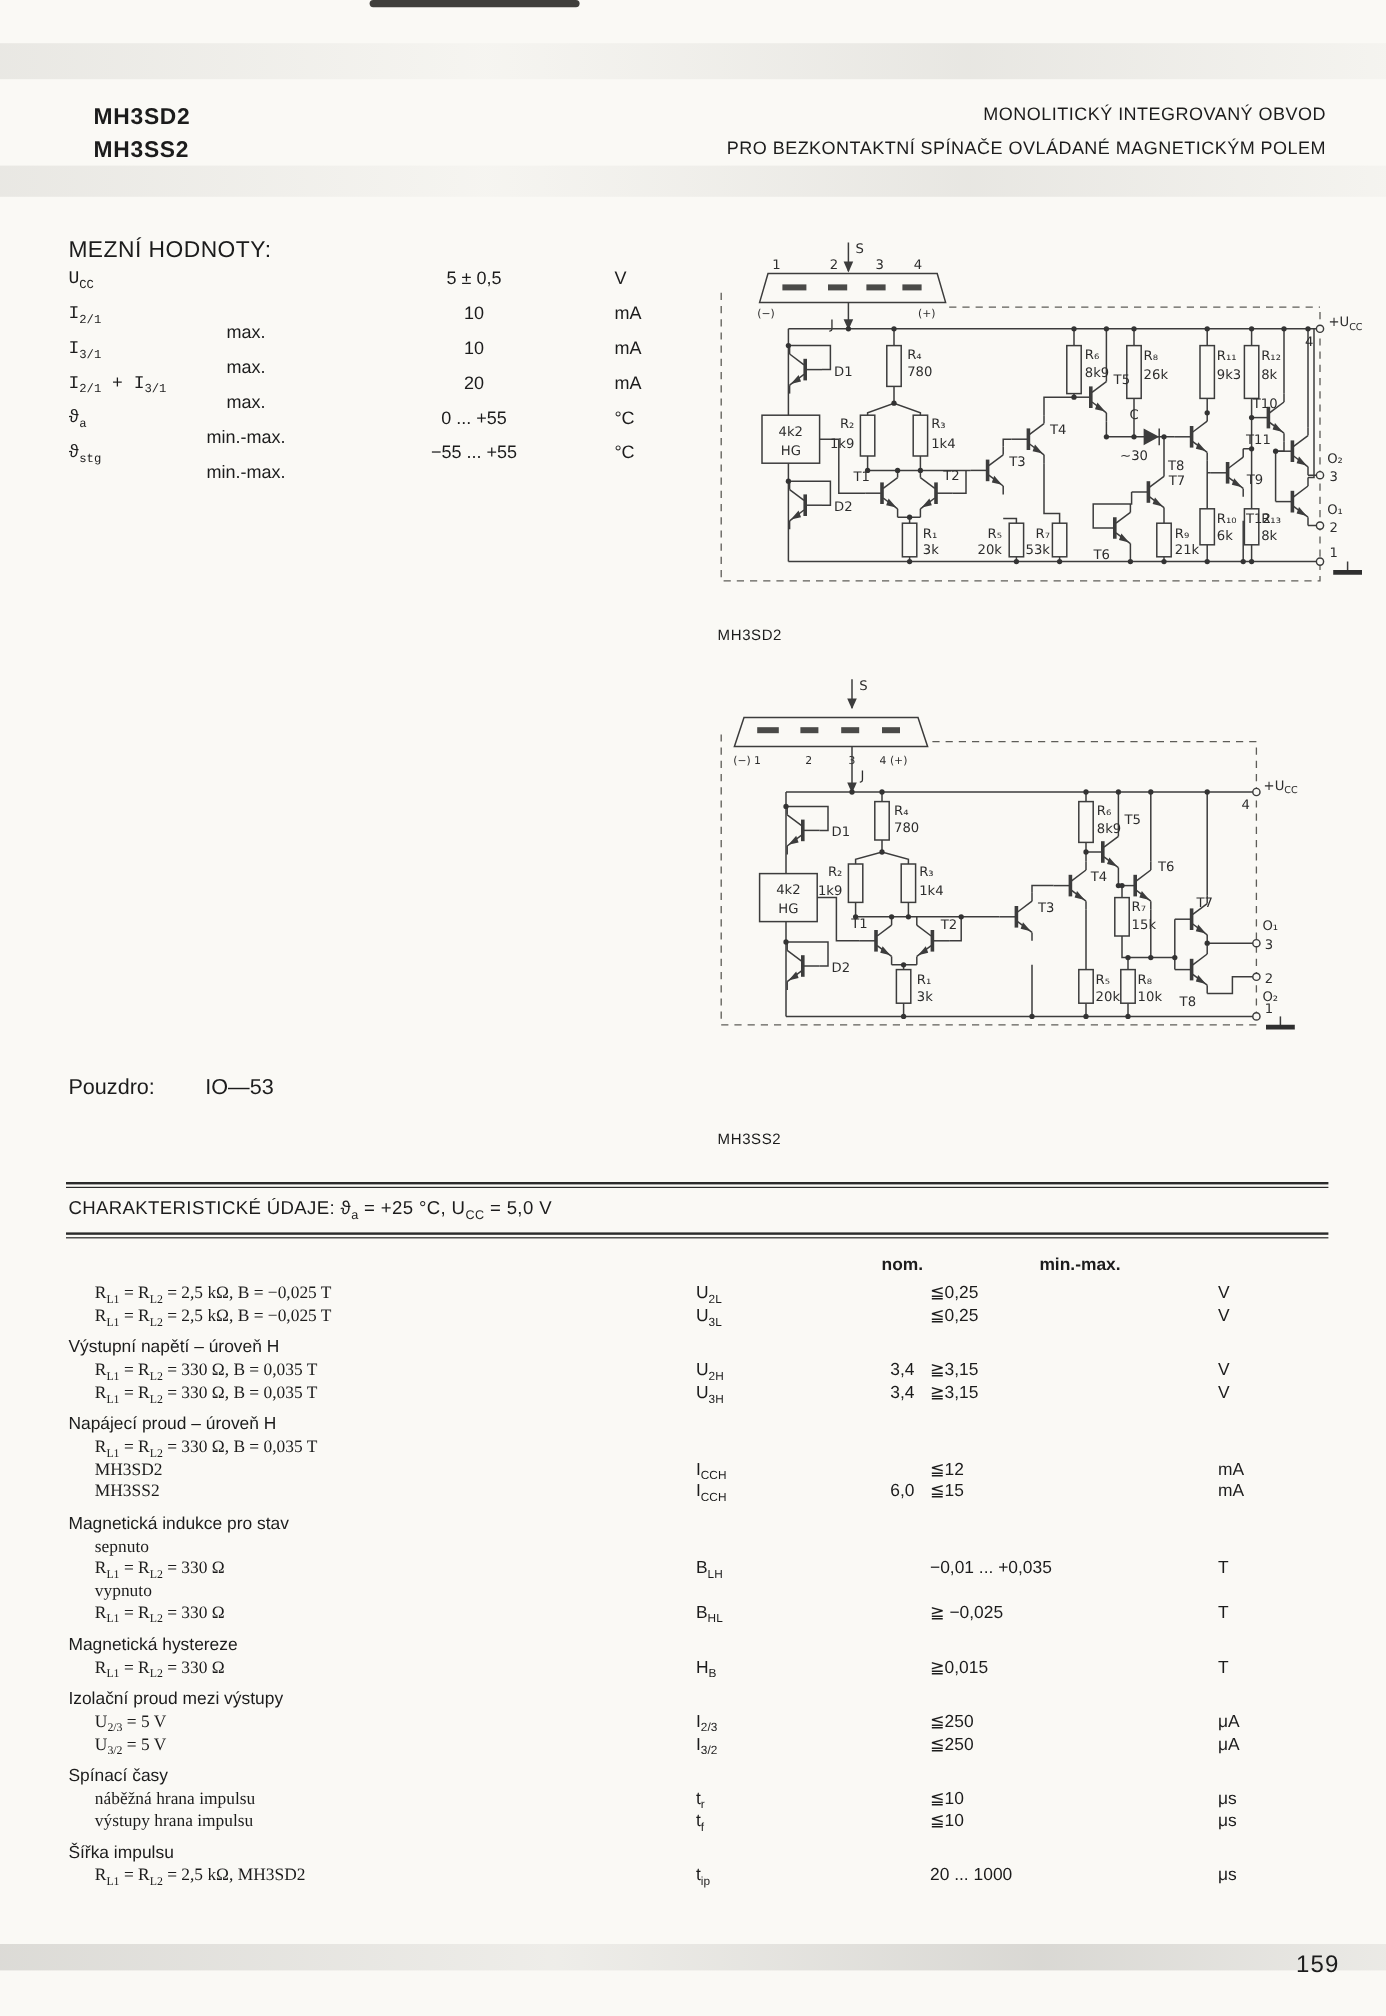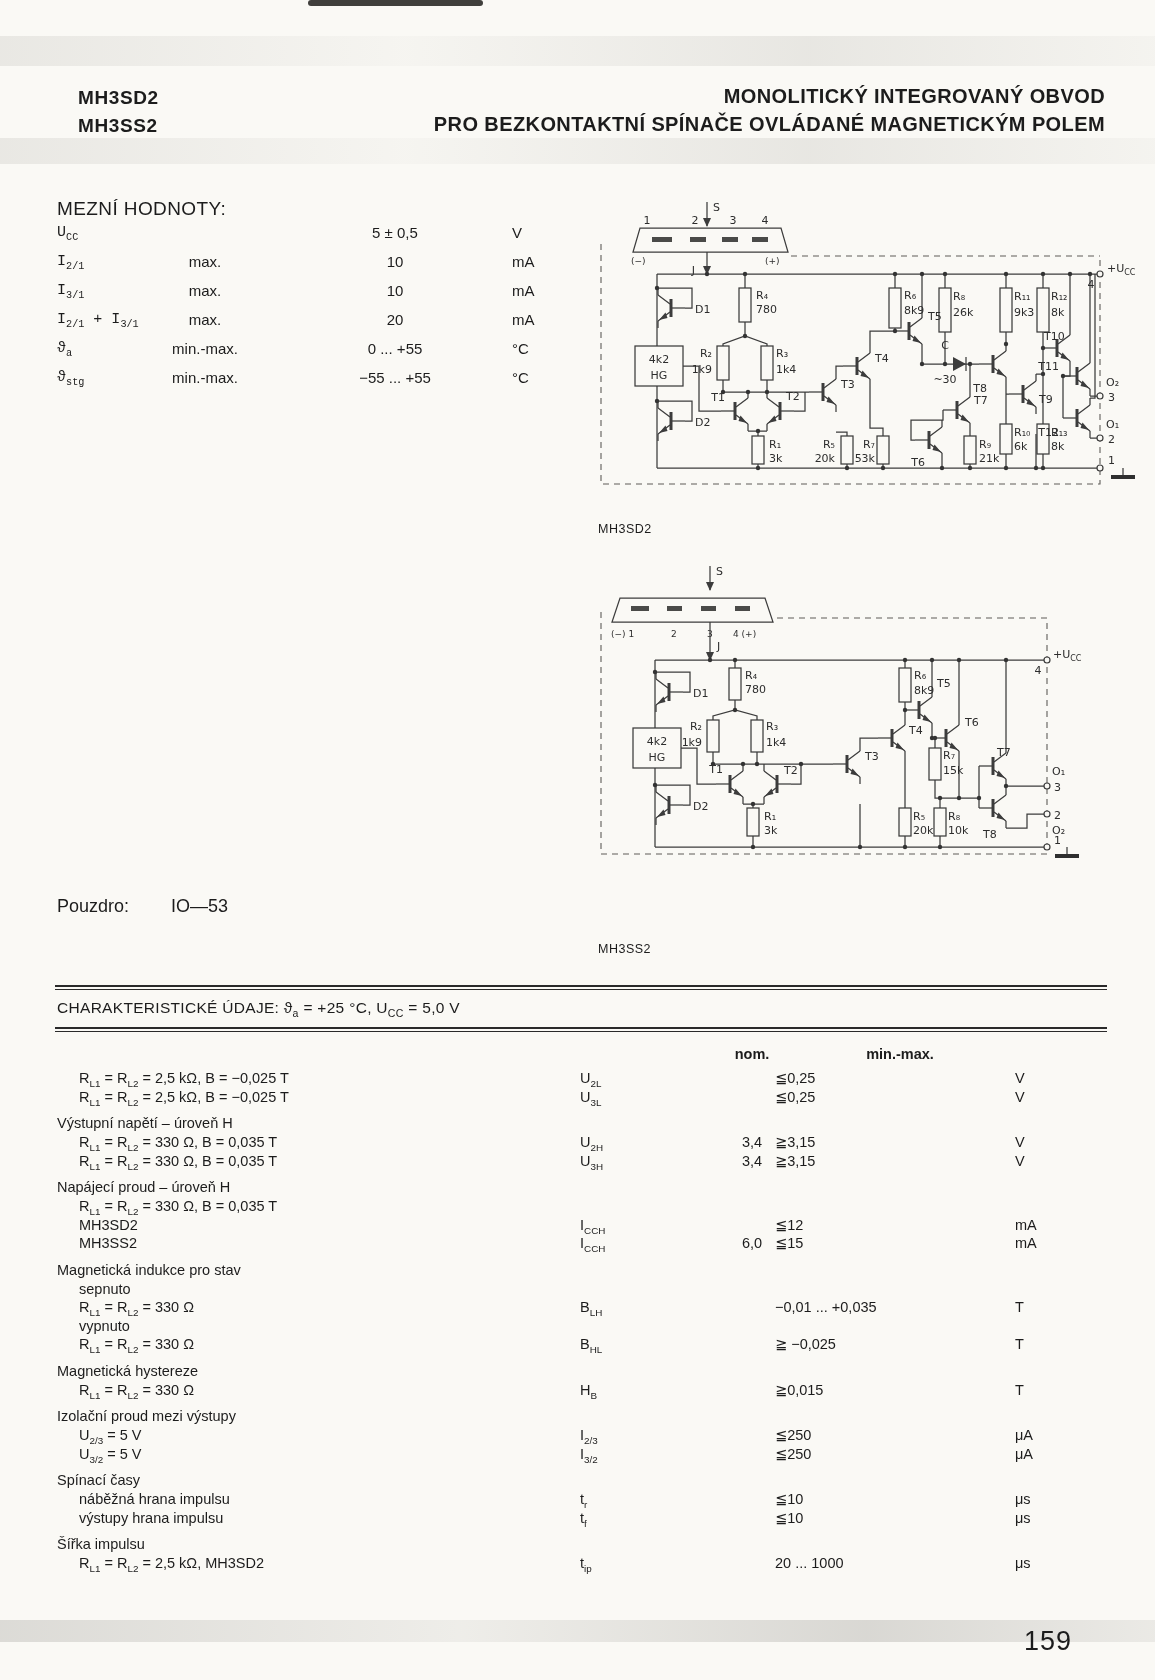--- a/index.html
+++ b/index.html
@@ -1,27 +1,27 @@
 <!DOCTYPE html>
 <html><head>
 <meta charset="utf-8">
 <style>
   html,body{margin:0;padding:0;background:#d9d7d2;}
   .page{position:relative;width:1155px;height:1680px;margin:0 auto;background:#faf9f5;
         font-family:"Liberation Sans","DejaVu Sans",sans-serif;color:#1c1c1c;overflow:hidden;}
   .band{position:absolute;left:0;right:0;background:linear-gradient(90deg,rgba(110,108,100,.12),rgba(110,108,100,.03) 35%,rgba(110,108,100,.13) 70%,rgba(110,108,100,.04));}
   .smudge{position:absolute;background:#403f3c;border-radius:3px;}
   .hdr-parts{position:absolute;left:78px;top:84px;font-size:19px;font-weight:bold;line-height:28px;letter-spacing:.6px;}
-  .hdr-title{position:absolute;right:50px;top:82px;text-align:right;font-size:20px;font-weight:bold;line-height:28px;letter-spacing:.4px;}
+  .hdr-title{position:absolute;right:50px;top:82px;text-align:right;font-size:15px;font-weight:normal;line-height:28px;letter-spacing:.4px;}
   .limits-title{position:absolute;left:57px;top:198px;font-size:19px;letter-spacing:.4px;}
   #limits-rows{position:absolute;left:57px;top:224px;width:540px;font-size:15px;}
   .lrow{position:relative;height:29px;}
   .lrow span{position:absolute;top:0;}
   .lsym{left:0;font-family:Liberation Mono, monospace;}
-  .lcond{left:93px;width:110px;text-align:center;}
+  .lcond{left:93px;width:110px;text-align:center;margin-top:16px;}
   .lval{left:273px;width:130px;text-align:center;}
   .lunit{left:455px;}
   sub{font-size:68%;}
   .sch{position:absolute;}
   .sch svg{display:block;font-family:"DejaVu Sans",sans-serif;font-size:11px;fill:#2d2d2d;}
   .w{stroke:#3c3c3c;stroke-width:1.25;fill:none;}
   .bar{stroke-width:3;}
   .wd{stroke:#5e5d58;stroke-width:1.1;fill:none;stroke-dasharray:6 5;}
   .res{fill:#faf9f5;stroke:#3c3c3c;stroke-width:1.25;}
   .slot{fill:#4a4a48;}
@@ -32,26 +32,26 @@
   .pouzdro{position:absolute;left:57px;top:896px;font-size:18px;}
   .pouzdro .val{margin-left:42px;}
   .rule{position:absolute;left:55px;width:1052px;background:#2a2a2a;}
   .char-title{position:absolute;left:57px;top:999px;font-size:15.5px;letter-spacing:.3px;}
   .colh{position:absolute;top:1046px;font-size:14.5px;font-weight:bold;text-align:center;}
   #char-rows{position:absolute;left:57px;top:1070px;width:1070px;font-size:14.5px;}
   .csec{position:relative;height:19px;margin-top:8px;}
   .crow{position:relative;height:18.5px;}
   .crow span{position:absolute;top:0;}
   .cl{left:0;}
-  .cl.ind{left:22px;}
+  .cl.ind{left:22px;font-family:Liberation Serif, serif;}
   .cs{left:523px;}
   .cn{left:655px;width:80px;text-align:center;}
   .cm{left:718px;width:200px;text-align:left;}
   .cu{left:958px;}
-  .pagenum{position:absolute;left:1024px;top:1626px;font-size:27px;letter-spacing:1px;}
+  .pagenum{position:absolute;left:1080px;top:1626px;font-size:20px;letter-spacing:1px;}
 </style>
 </head>
 <body>
 
 <div class="page">
 
   <div class="band" style="top:36px;height:30px;"></div>
   <div class="band" style="top:138px;height:26px;"></div>
   <div class="band" style="top:1620px;height:22px;background:linear-gradient(90deg,rgba(100,98,92,.2),rgba(100,98,92,.08) 40%,rgba(100,98,92,.22) 75%,rgba(100,98,92,.1));"></div>
   <div class="smudge" style="left:308px;top:0;width:175px;height:6px;"></div>

